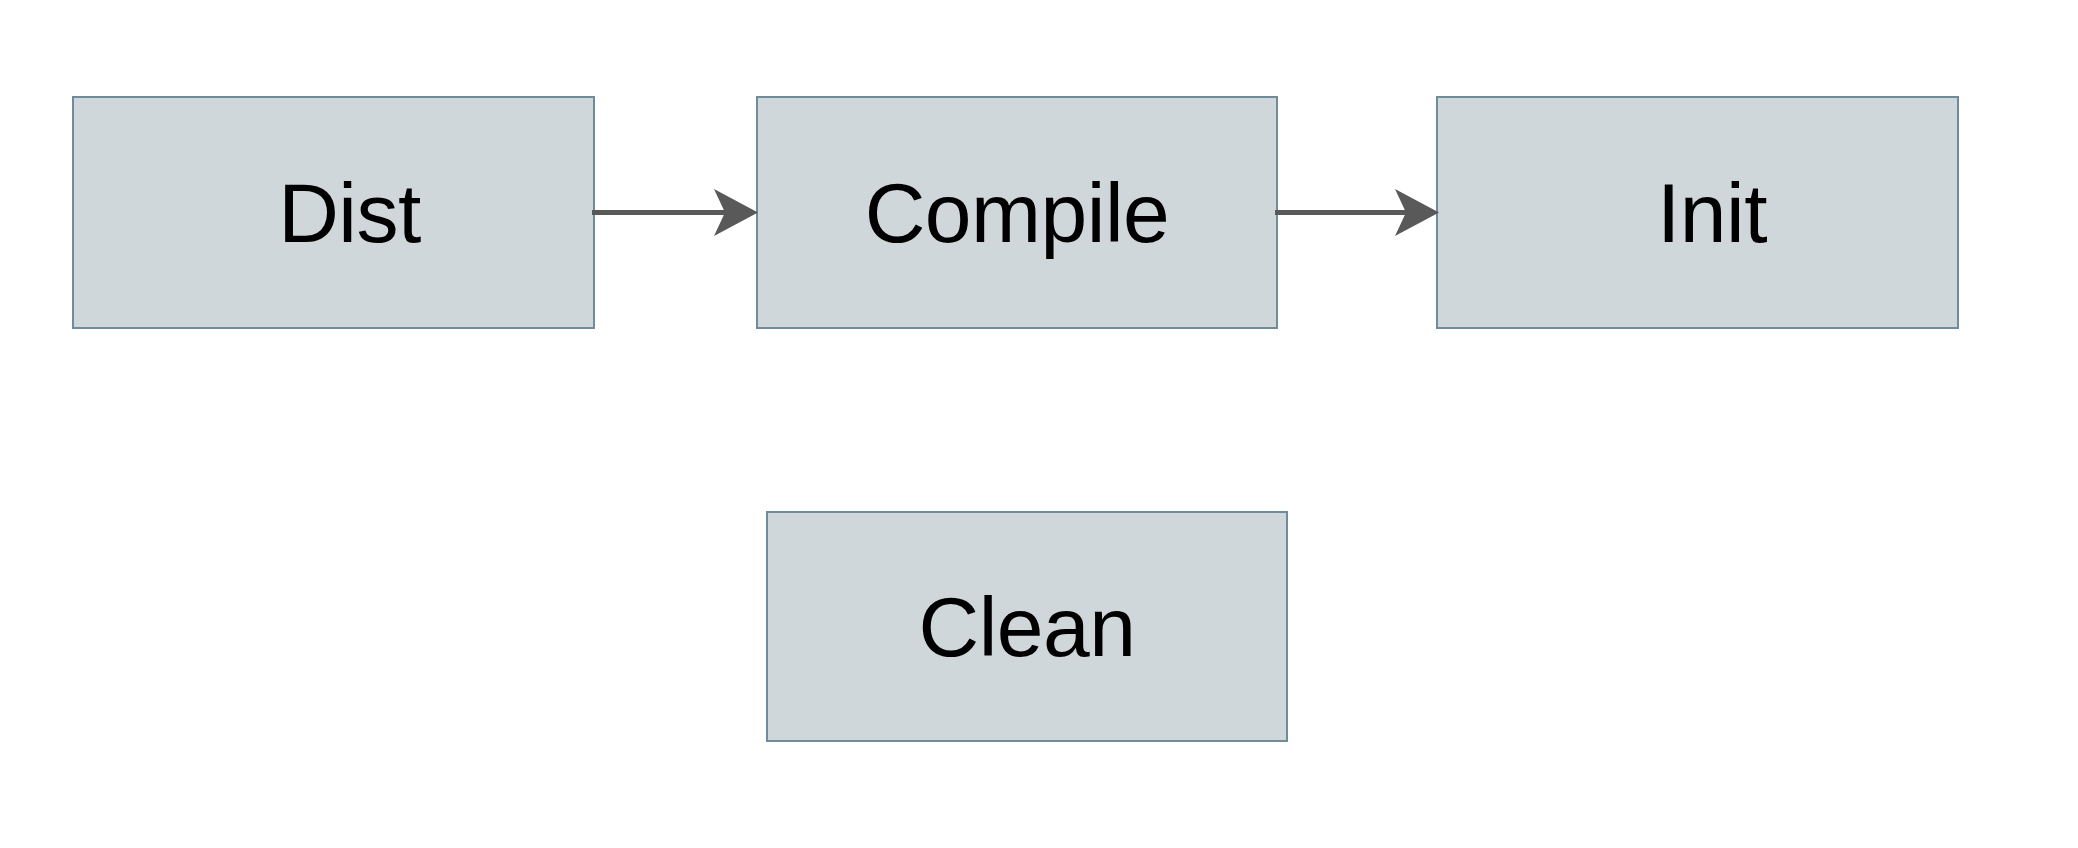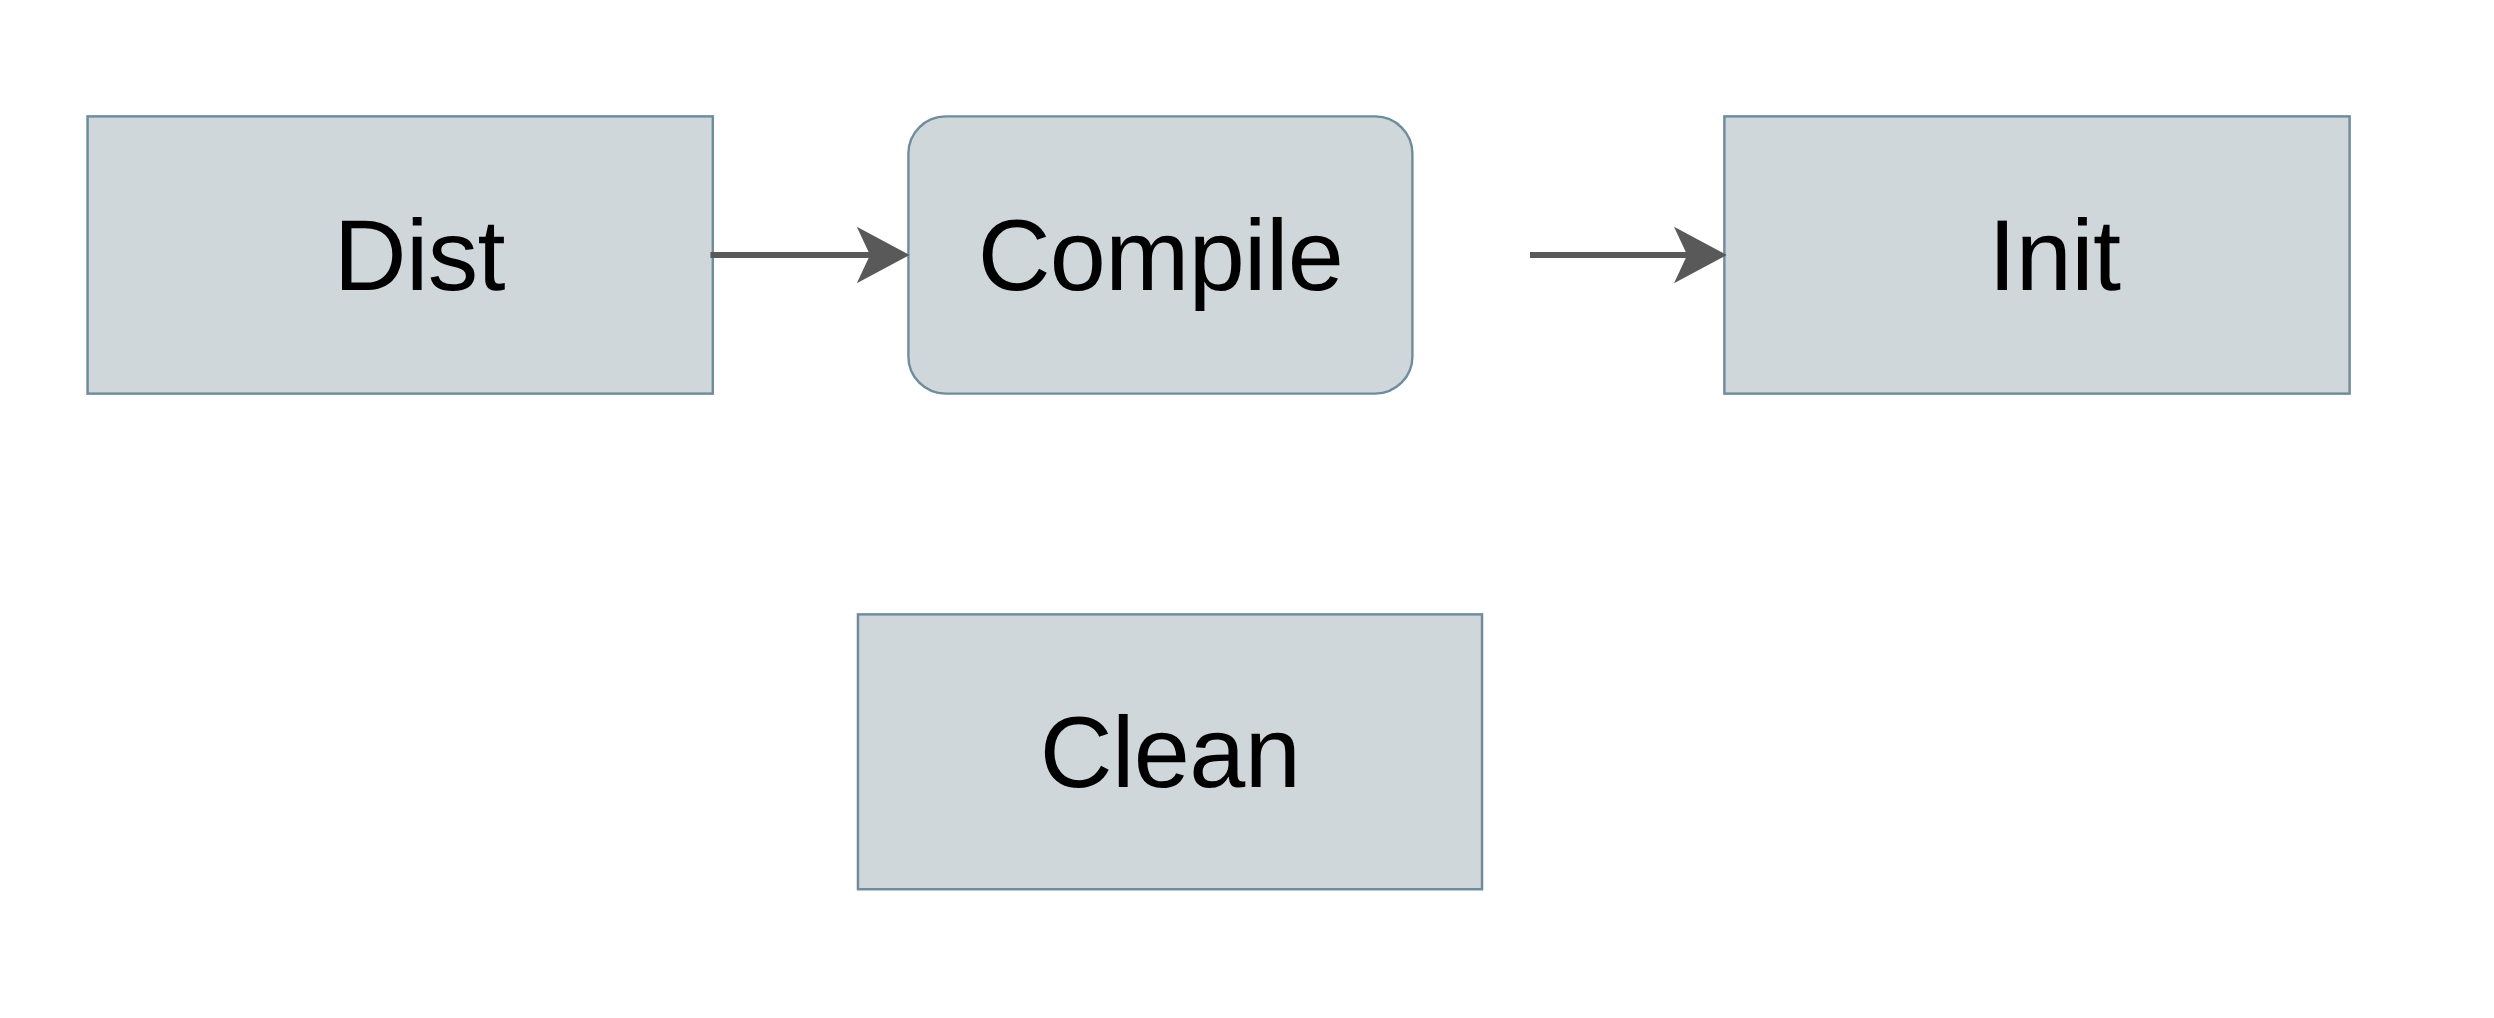--- a/index.html
+++ b/index.html
@@ -35,23 +35,23 @@
     font-weight: 400;
     line-height: 1;
     color: #000000;
     letter-spacing: -0.5px;
     white-space: nowrap;
     user-select: none;
   }
 
   
   #node-dist    { left: 72px;   top: 96px;  width: 523px; height: 233px; padding-left: 32px; }
-  #node-compile { left: 756px;  top: 96px;  width: 422px; height: 233px; border-radius: 32px; }
+  #node-compile { left: 756px;  top: 96px;  width: 522px; height: 233px; }
   #node-init    { left: 1436px; top: 96px;  width: 523px; height: 233px; padding-left: 29px; }
-  #node-clean   { left: 714px;  top: 511px; width: 522px; height: 231px; align-items: center; }
+  #node-clean   { left: 766px;  top: 511px; width: 522px; height: 231px; align-items: center; }
 
   
   .edge {
     position: absolute;
     overflow: visible;
   }
   #edge-dist-compile { left: 592px;  top: 182px; width: 168px; height: 62px; }
   #edge-compile-init { left: 1275px; top: 182px; width: 166px; height: 62px; }
 
   .edge svg { display: block; overflow: visible; }

